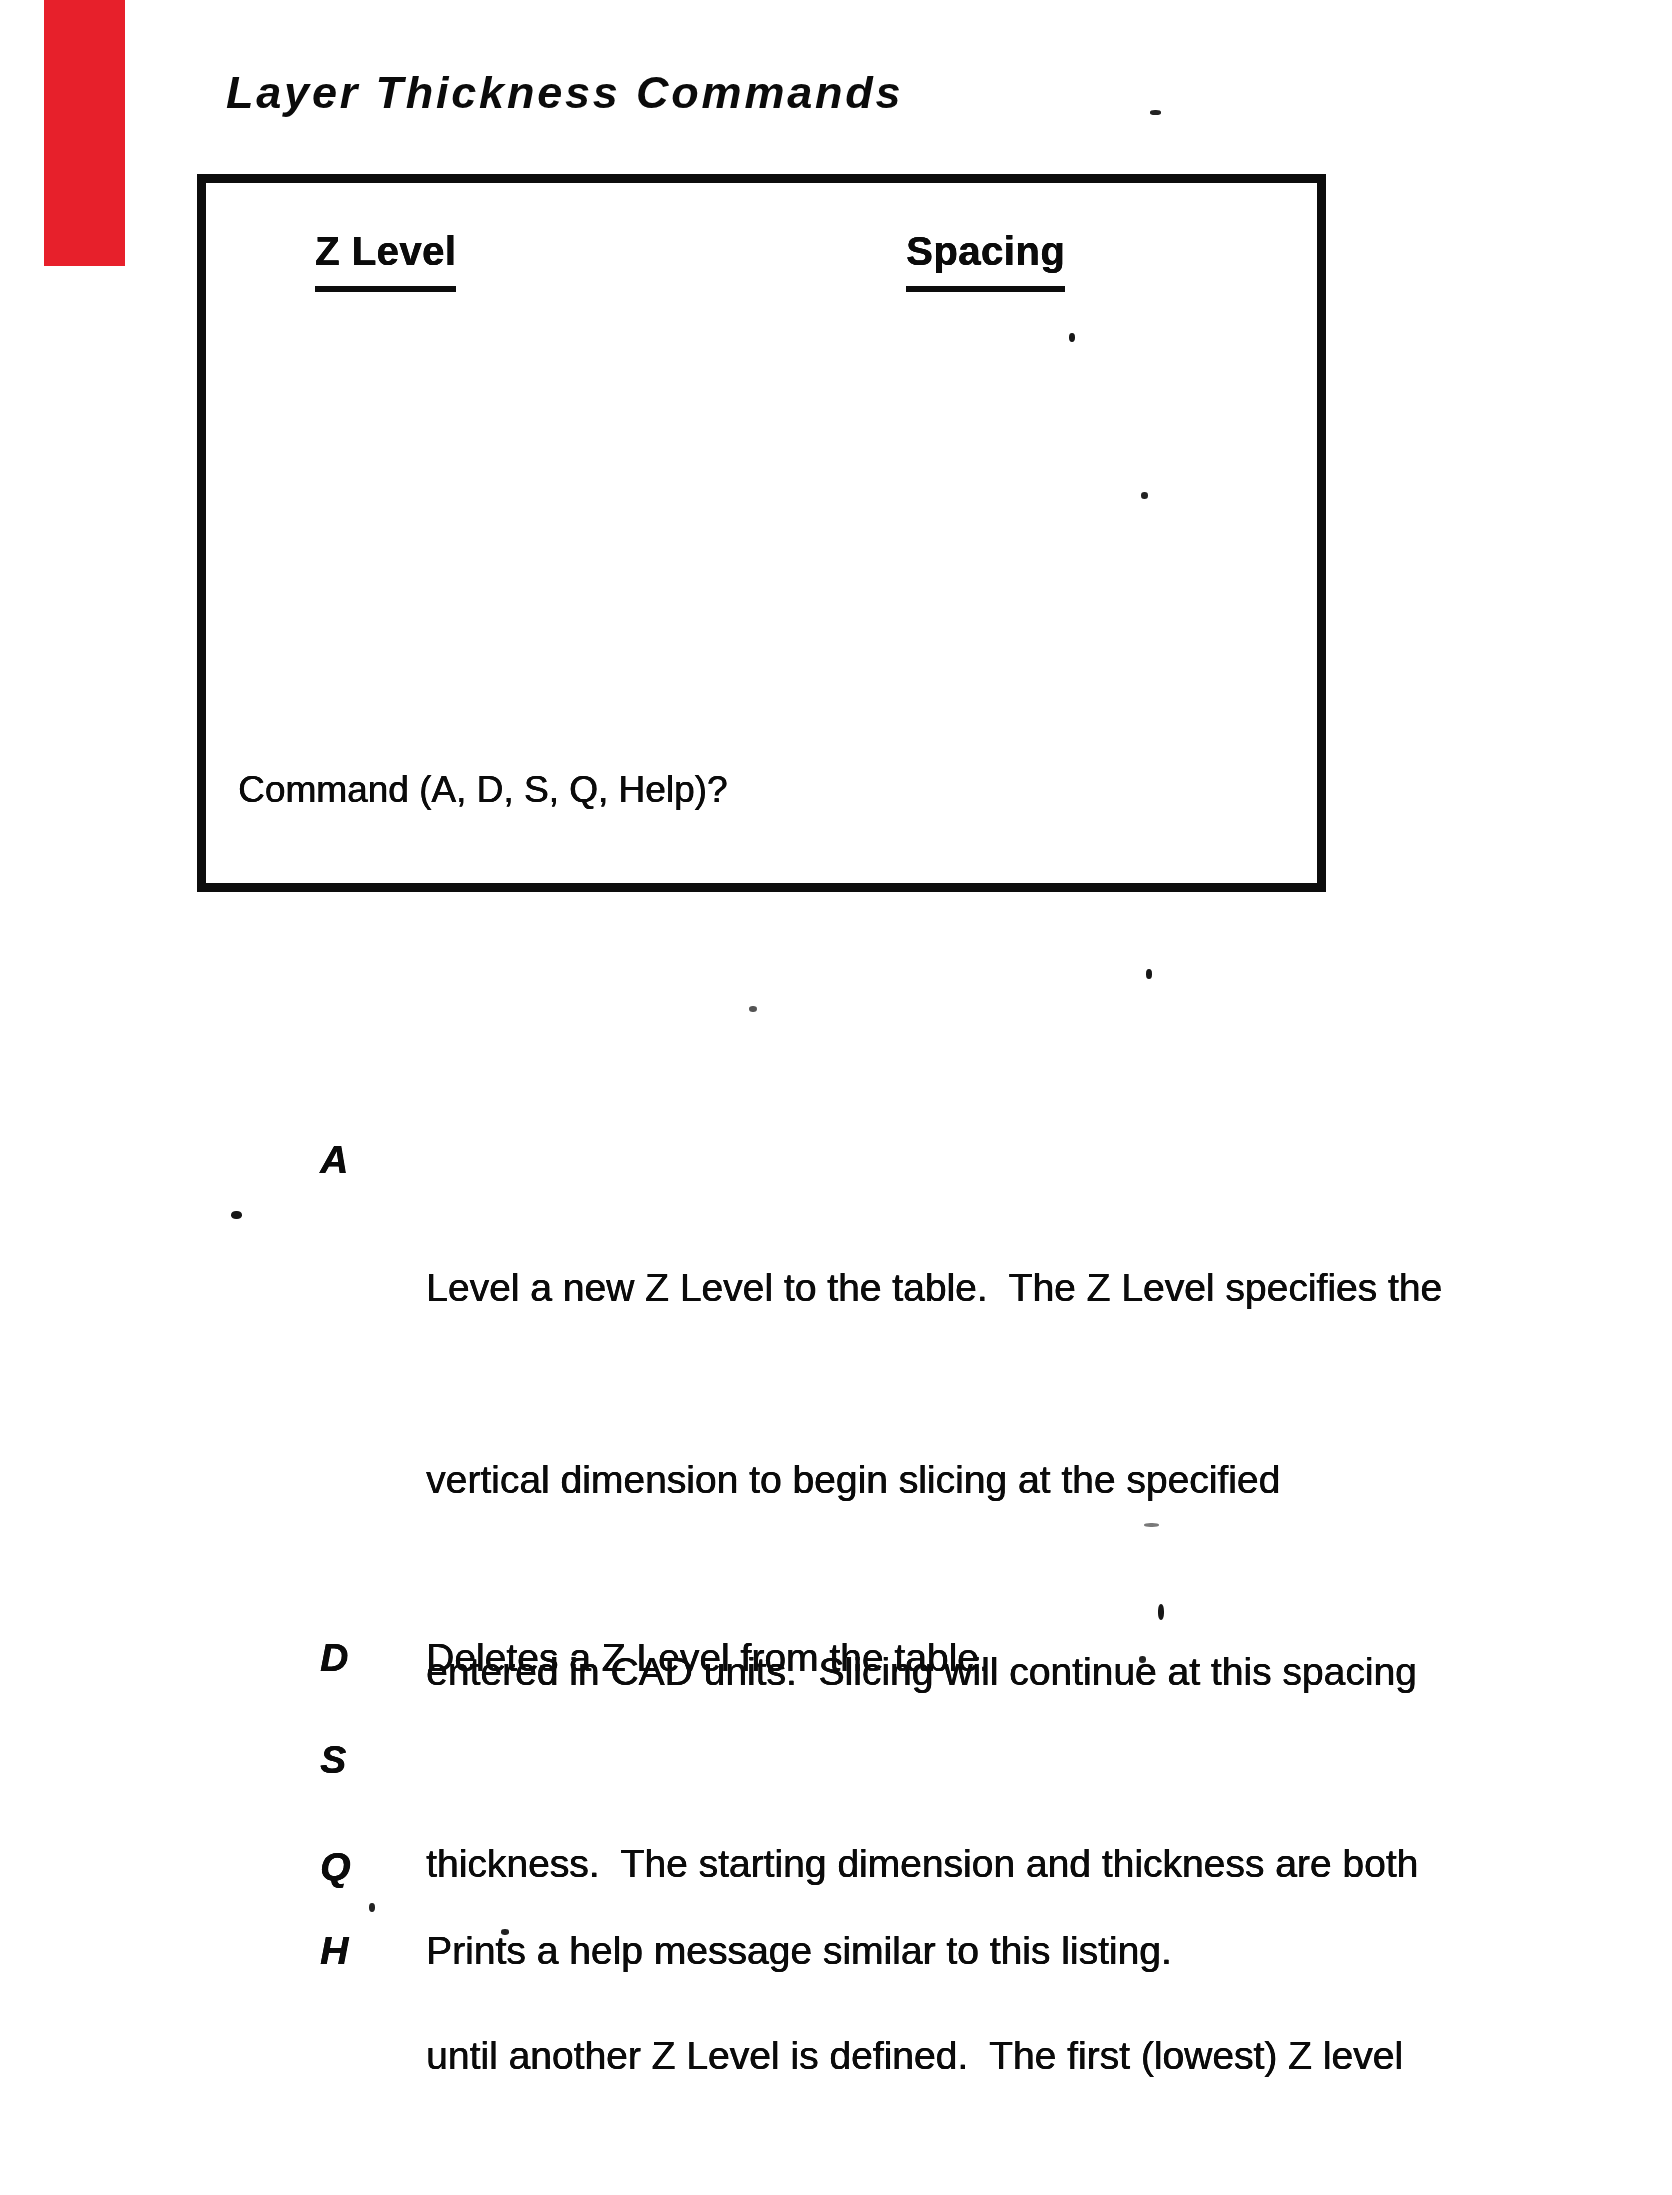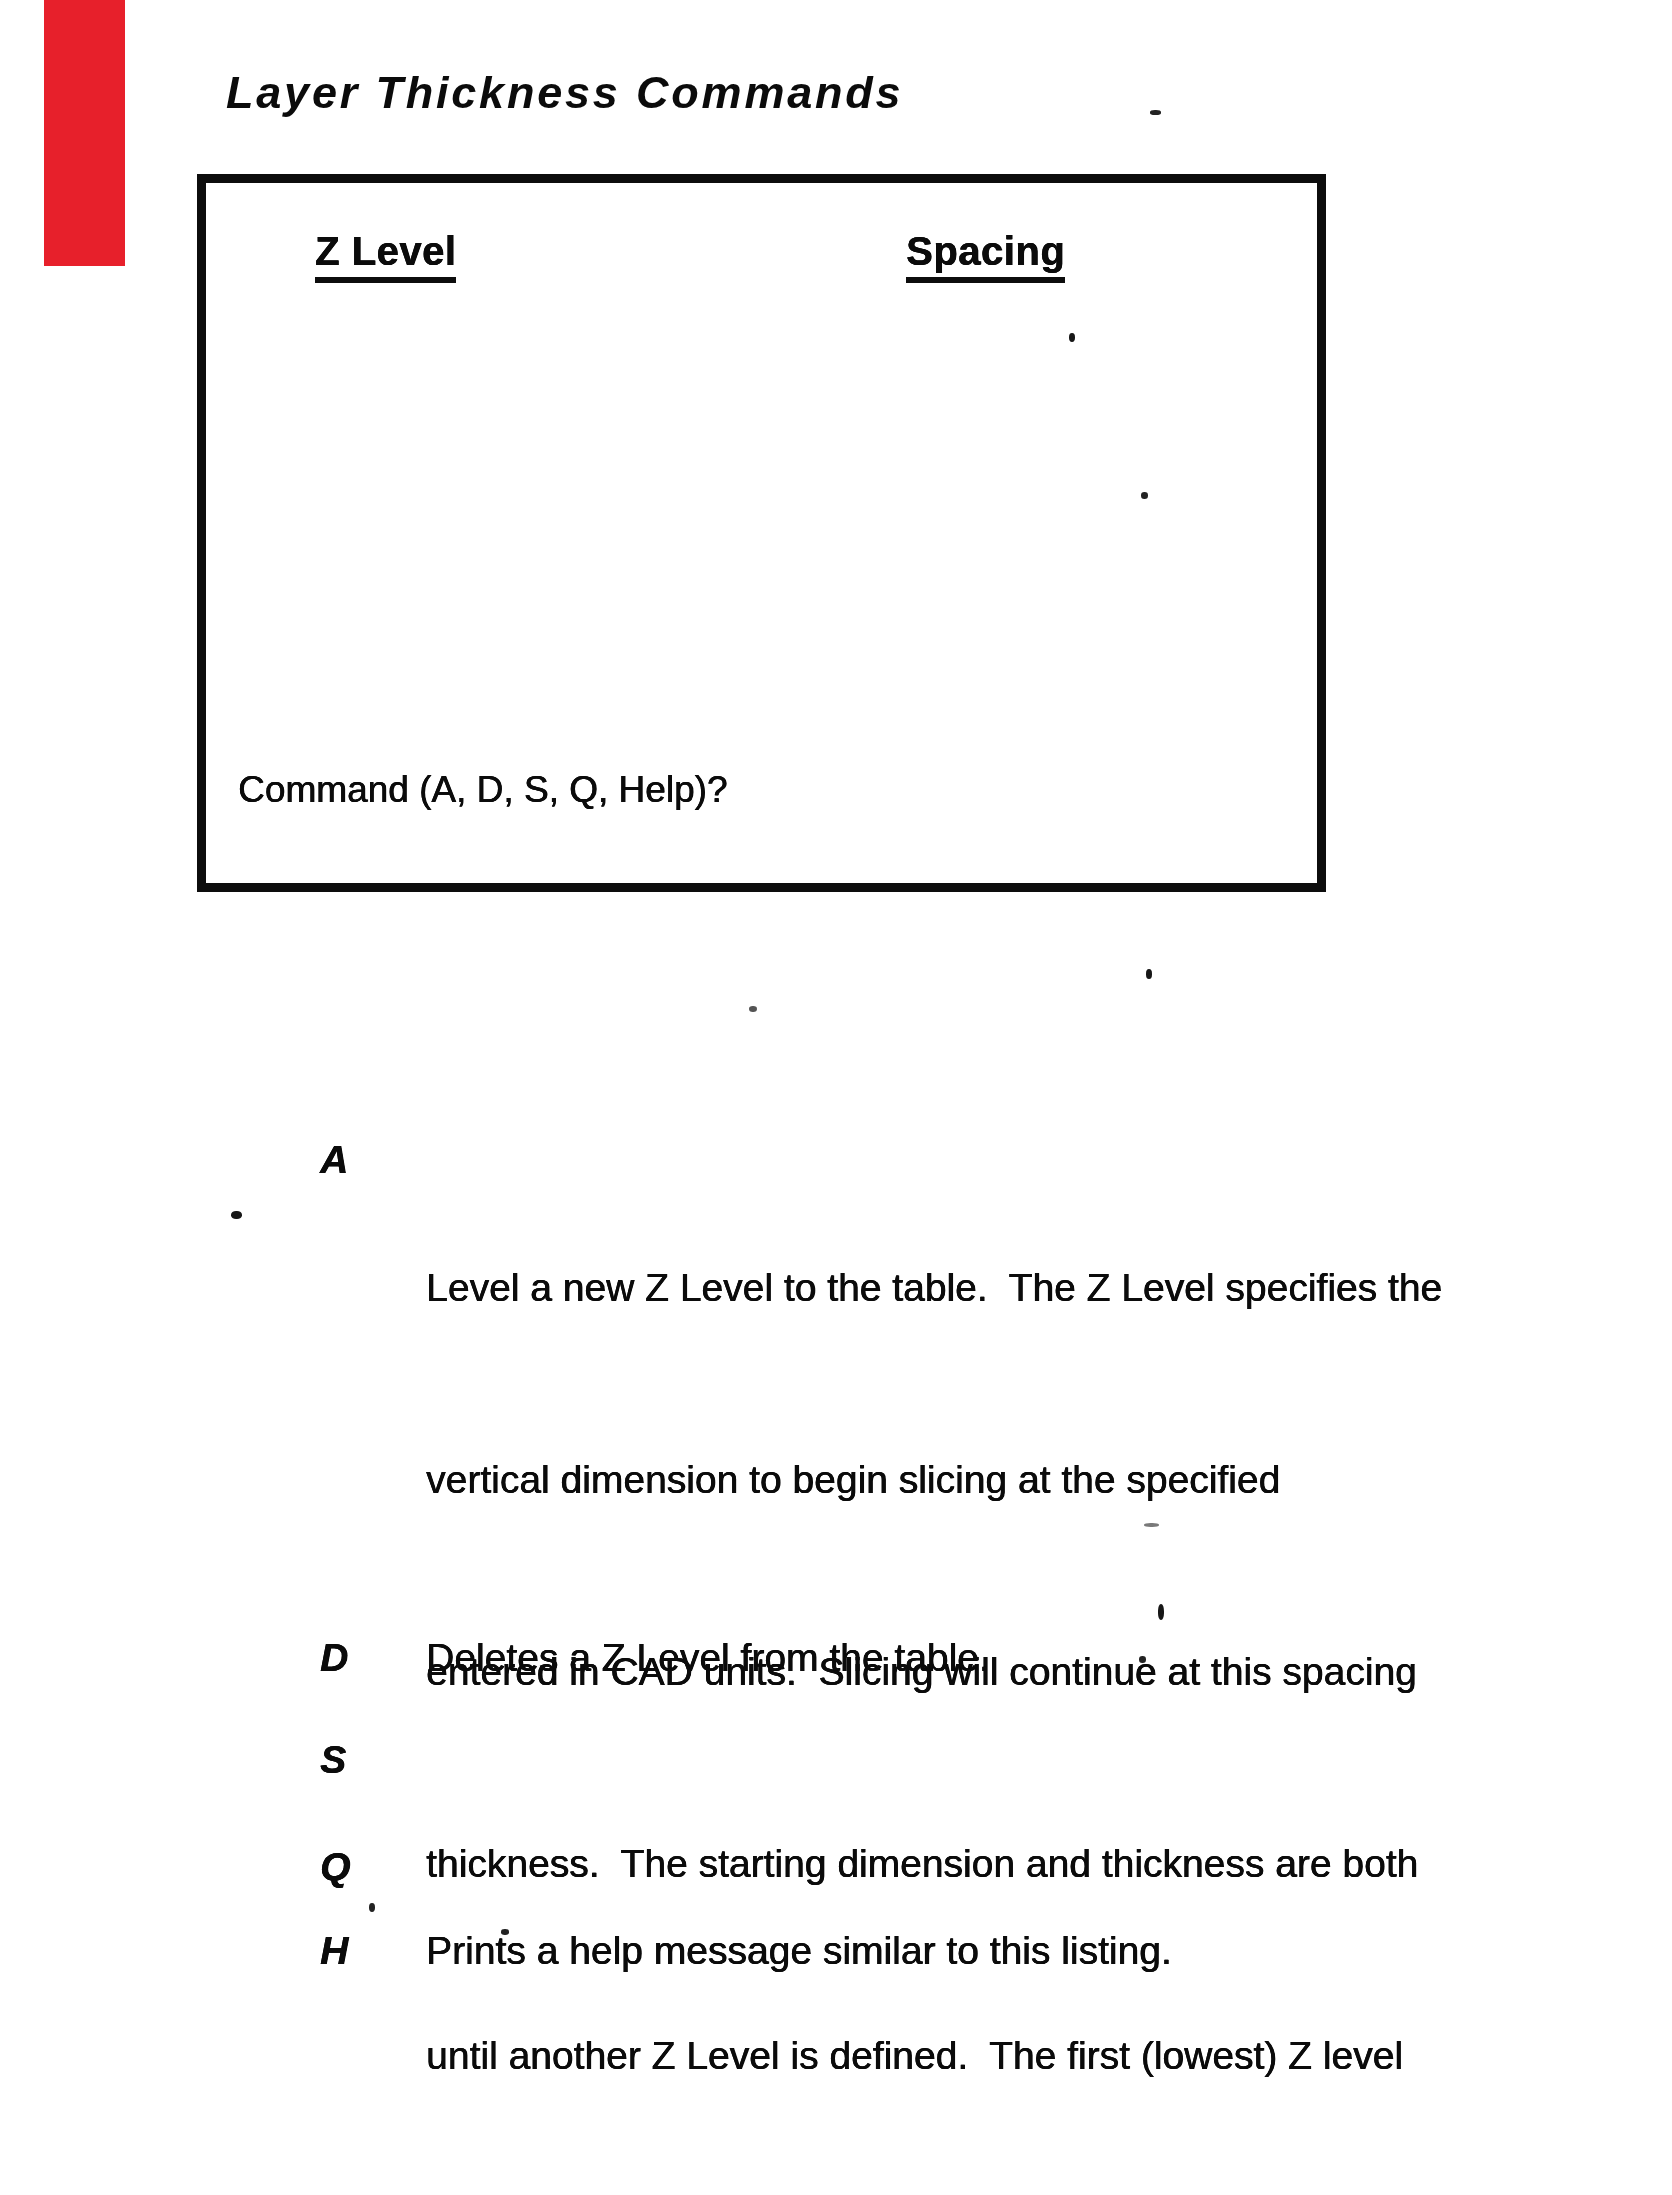--- a/index.html
+++ b/index.html
@@ -15,21 +15,21 @@
     position:absolute;left:226px;top:42px;
     font-size:45px;font-weight:bold;font-style:italic;letter-spacing:2.8px;
     white-space:pre;line-height:1.25;margin-top:23px;
   }
   .screen-box{
     position:absolute;left:197px;top:174px;width:1129px;height:718px;
     border:9.2px solid #0d0d0d;box-sizing:border-box;background:#ffffff;
   }
   .col-head{
     position:absolute;font-size:40px;font-weight:bold;letter-spacing:0.5px;
-    white-space:pre;line-height:1;padding-bottom:6px;border-bottom:6.4px solid #0d0d0d;
+    white-space:pre;line-height:1;padding-bottom:15px;border-bottom:6.4px solid #0d0d0d;
   }
   .col-head.zlevel{left:109px;top:48px;}
   .col-head.spacing{left:700px;top:48px;}
   .prompt{
     position:absolute;left:32px;top:588px;font-size:37px;white-space:pre;line-height:1;
   }
   .cmd-key{
     position:absolute;left:320px;font-size:39px;font-weight:bold;font-style:italic;
     line-height:64px;white-space:pre;
   }

